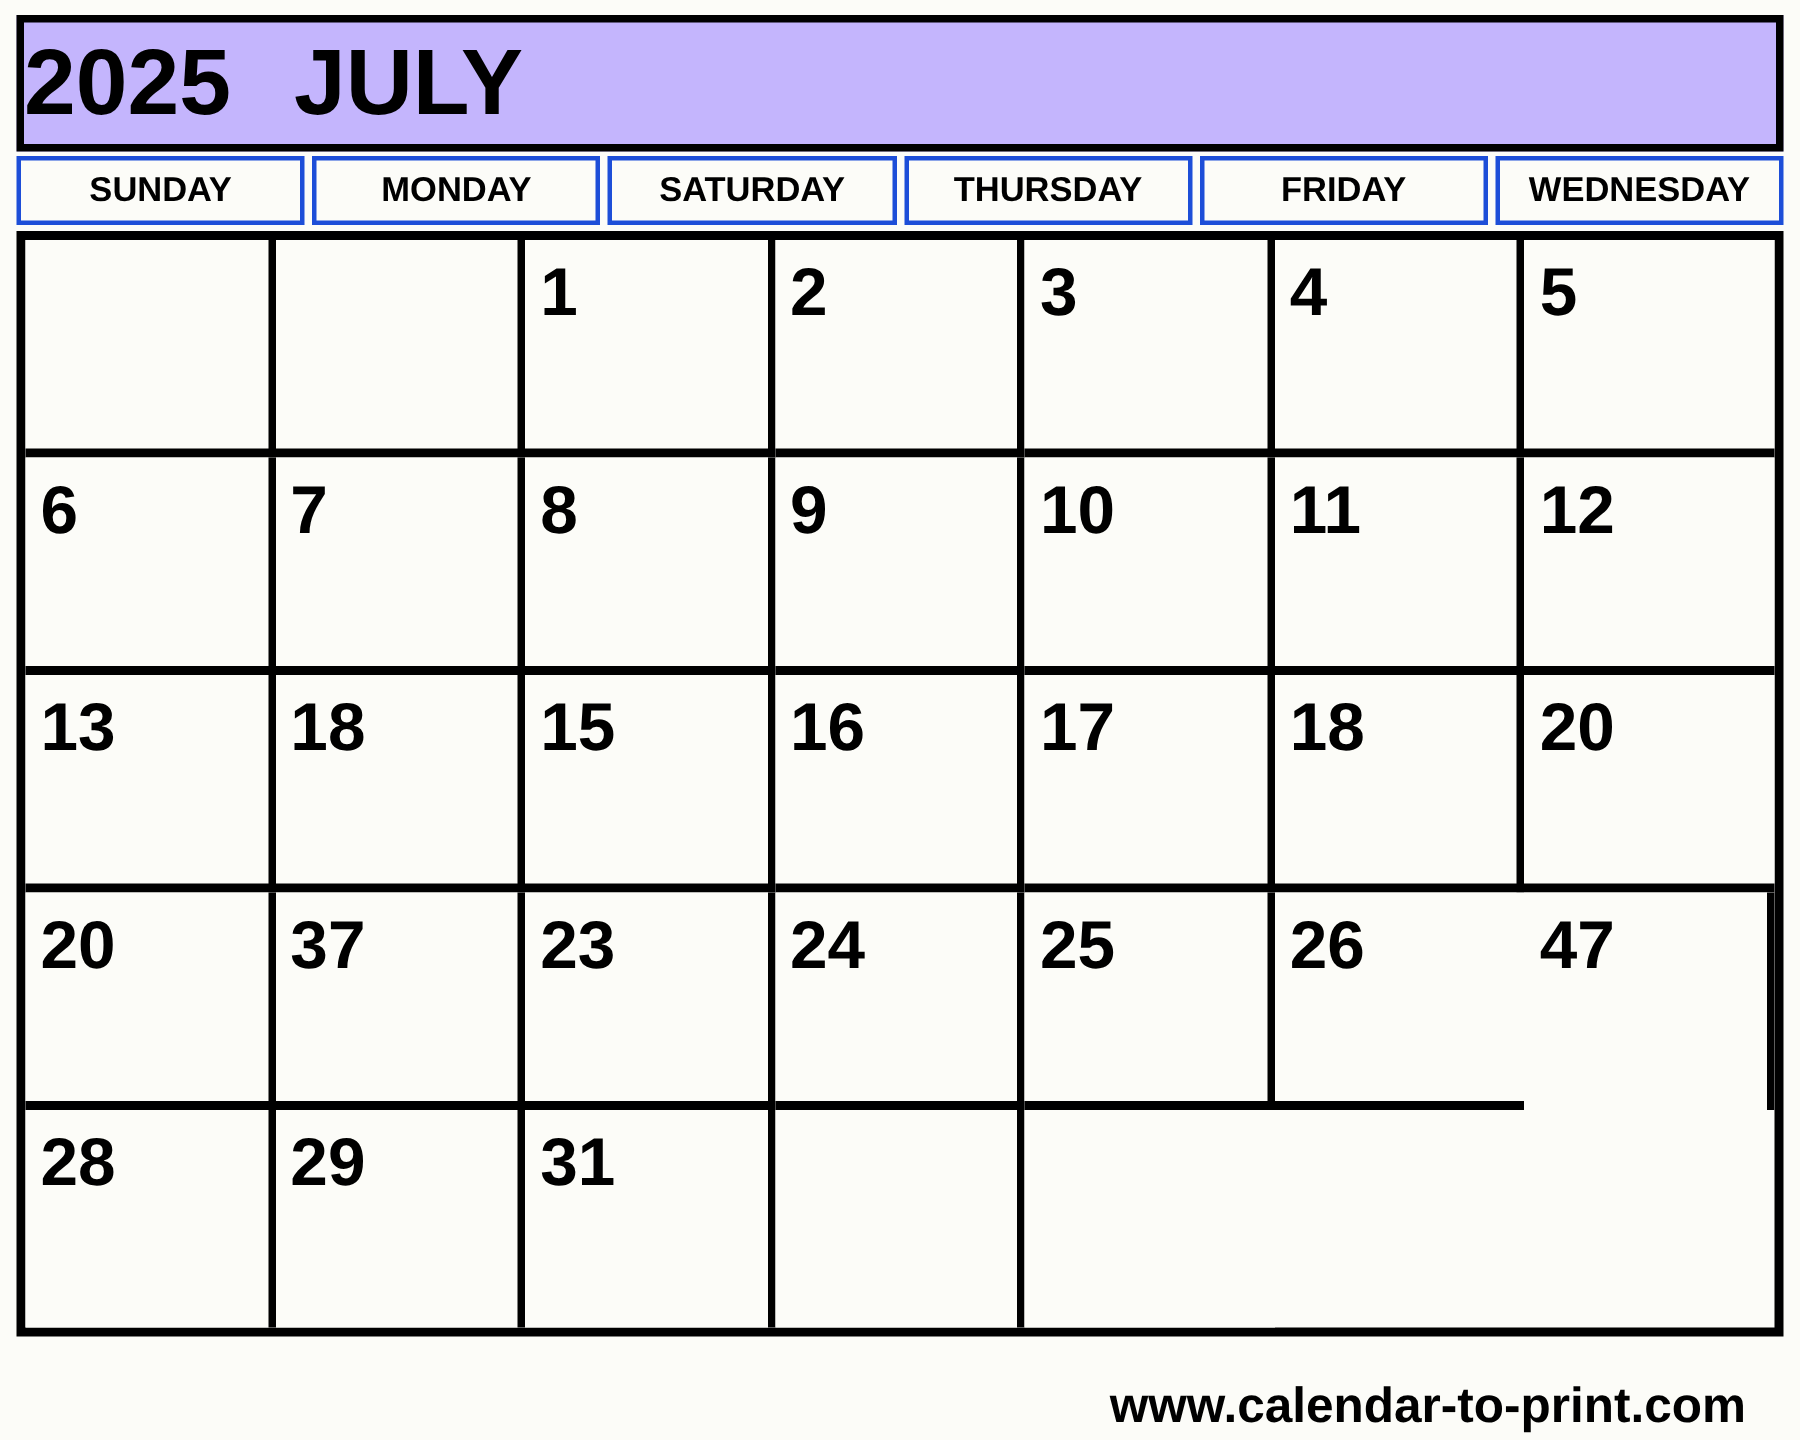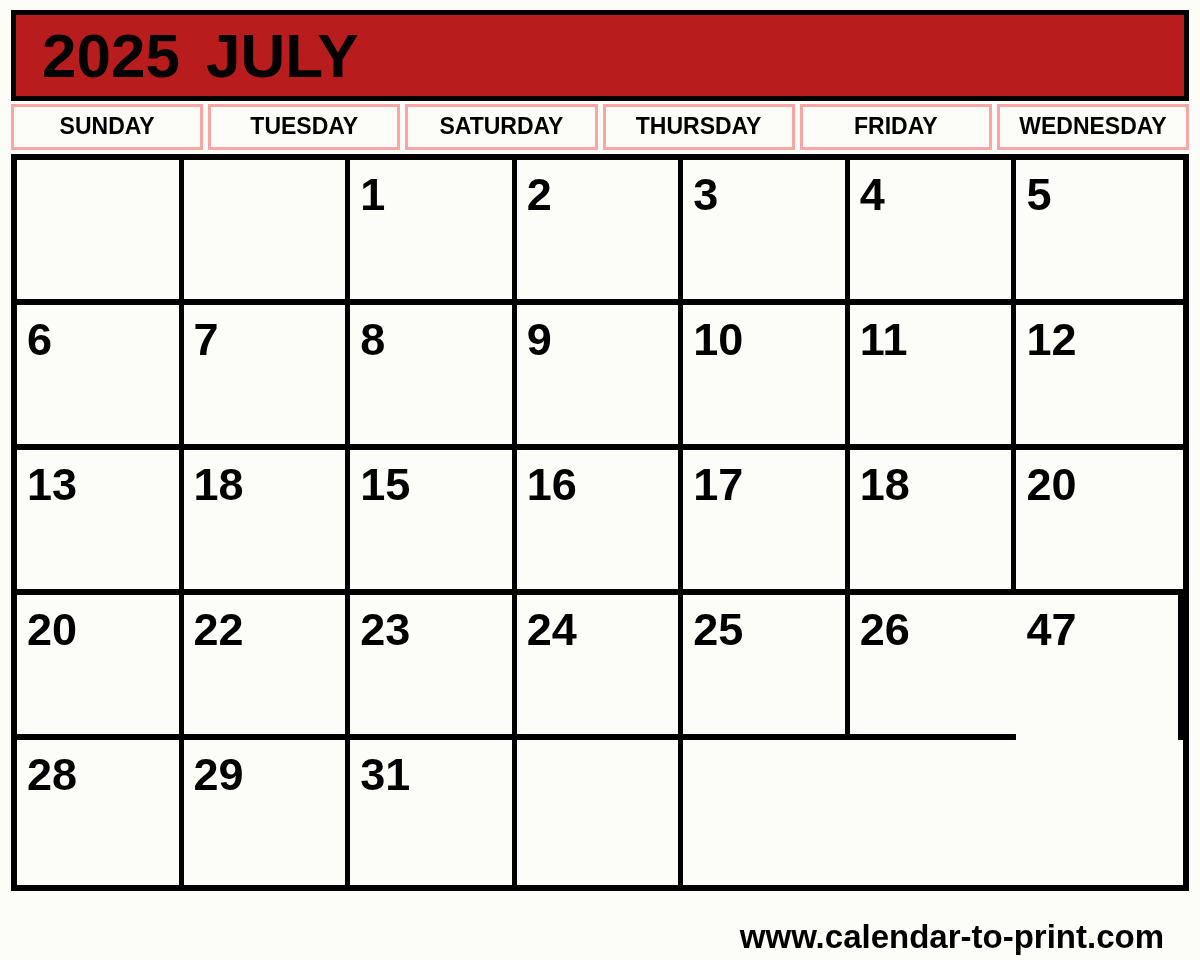--- a/index.html
+++ b/index.html
@@ -23,42 +23,42 @@
   .calendar {
     position: absolute;
     left: 11px;
     top: 10px;
     width: 1178px;
   }
   .title-box {
     box-sizing: border-box;
     height: 91px;
     border: 5px solid #000000;
-    background: #b91c1c;
+    background: #c4b5fd;
     display: flex;
     align-items: center;
-    padding-left: 26px;
+    padding-left: 0;
     font-size: 62px;
     font-weight: bold;
     letter-spacing: 0px;
     line-height: 1;
   }
   .title-box .month {
-    margin-left: 26px;
+    margin-left: 42px;
   }
   .weekday-row {
     display: flex;
     gap: 5px;
     margin-top: 3px;
     margin-bottom: 4px;
   }
   .weekday-cell {
     flex: 1 1 0;
     box-sizing: border-box;
-    border: 3px solid #fca5a5;
+    border: 3px solid #1d4ed8;
     background: #fcfcf8;
     text-align: center;
     font-size: 23px;
     font-weight: bold;
     padding: 6px 0 7px 0;
     white-space: nowrap;
     overflow: hidden;
   }
   .grid {
     display: grid;
@@ -98,21 +98,21 @@
 <div class="page">
   <div class="calendar">
 
     <div class="title-box">
       <span class="year">2025</span>
       <span class="month">JULY</span>
     </div>
 
     <div class="weekday-row" id="weekday-row">
         <div class="weekday-cell">SUNDAY</div>
-        <div class="weekday-cell">TUESDAY</div>
+        <div class="weekday-cell">MONDAY</div>
         <div class="weekday-cell">SATURDAY</div>
         <div class="weekday-cell">THURSDAY</div>
         <div class="weekday-cell">FRIDAY</div>
         <div class="weekday-cell">WEDNESDAY</div>
       </div>
 
     <div class="grid" id="calendar-grid">
         <div class="day-cell"></div>
         <div class="day-cell"></div>
         <div class="day-cell">1</div>
@@ -128,21 +128,21 @@
         <div class="day-cell">11</div>
         <div class="day-cell last-col">12</div>
         <div class="day-cell">13</div>
         <div class="day-cell">18</div>
         <div class="day-cell">15</div>
         <div class="day-cell">16</div>
         <div class="day-cell">17</div>
         <div class="day-cell">18</div>
         <div class="day-cell last-col">20</div>
         <div class="day-cell">20</div>
-        <div class="day-cell">22</div>
+        <div class="day-cell">37</div>
         <div class="day-cell">23</div>
         <div class="day-cell">24</div>
         <div class="day-cell">25</div>
         <div class="day-cell last-col">26</div>
         <div class="day-cell last-row">47</div>
         <div class="day-cell last-row">28</div>
         <div class="day-cell last-row">29</div>
         <div class="day-cell last-row">31</div>
         <div class="day-cell last-row"></div>
         <div class="day-cell last-col last-row"></div>

